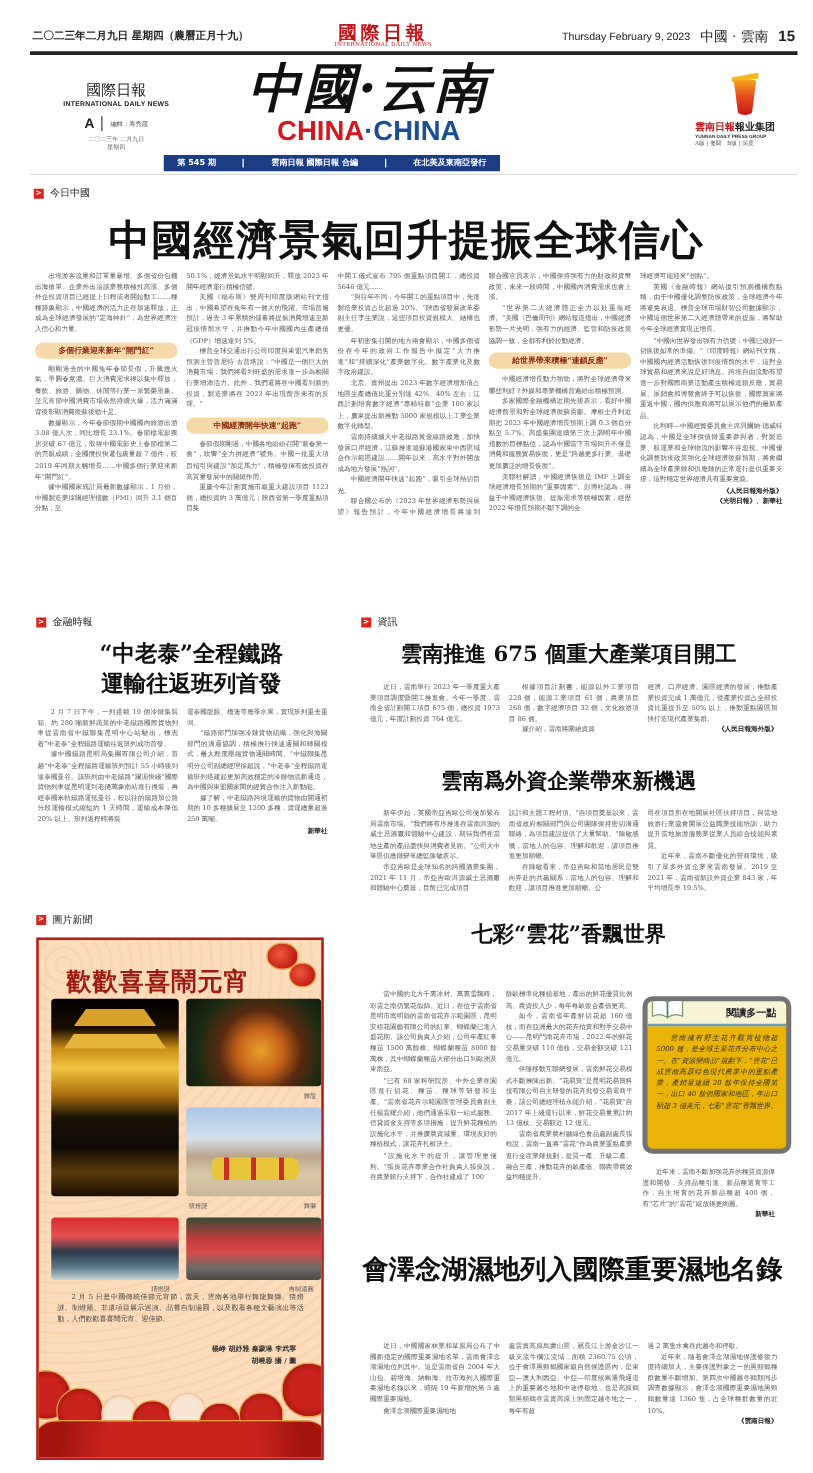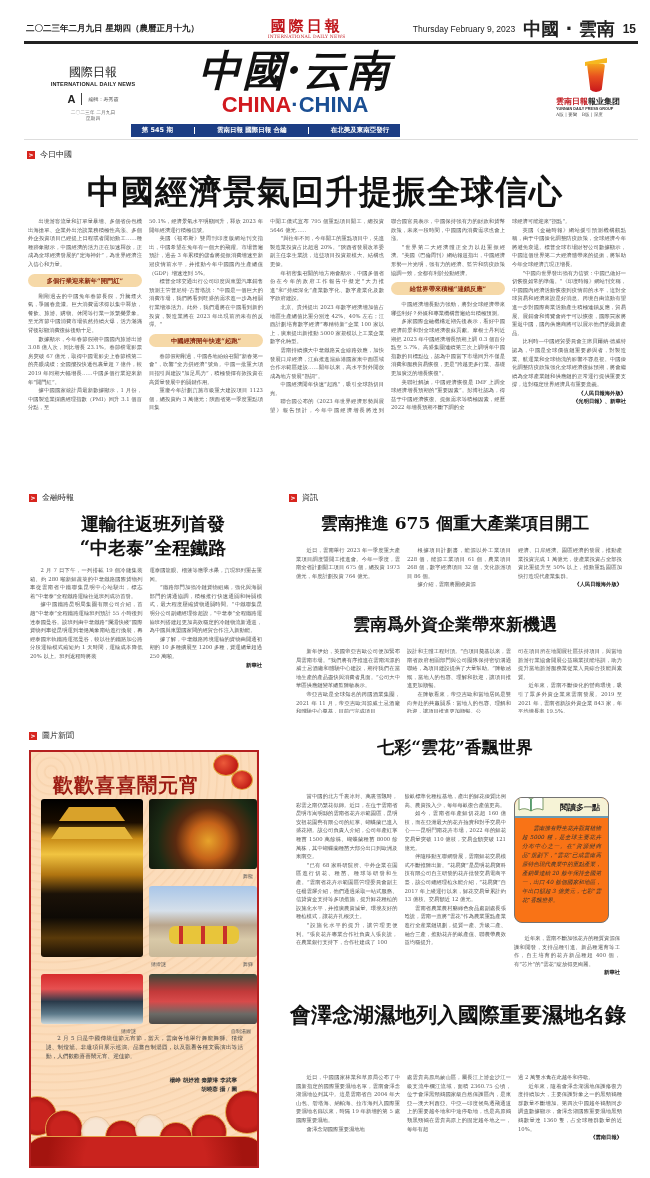--- a/index.html
+++ b/index.html
@@ -6,21 +6,21 @@
   html, body { width: 650px; height: 1178px; background: #fff; overflow: hidden; }
   body { font-family: "DejaVu Serif", "Liberation Serif", serif; color: #222; position: relative; }
 
   .top-strip { position: absolute; top: 18px; left: 26px; right: 14px; height: 22px; display: flex; align-items: center; justify-content: space-between; gap: 32px; }
   .top-date { font-family: "DejaVu Sans", sans-serif; font-size: 8.5px; font-weight: bold; color: #222; width: 200px; }
   .top-mast { text-align: center; width: 110px; }
   .top-mast .cn { font-size: 15px; font-weight: bold; color: #c0161b; letter-spacing: 3px; line-height: 15px; }
   .top-mast .en { font-size: 4.5px; color: #c0161b; letter-spacing: .2px; }
   .top-right { display: flex; align-items: center; gap: 8px; width: 250px; justify-content: flex-end; }
   .top-right .en-date { font-family: "Liberation Sans", sans-serif; font-size: 8.5px; color: #222; }
-  .top-right .region { font-family: "DejaVu Sans", sans-serif; font-size: 18px; font-weight: bold; color: #222; }
+  .top-right .region { font-family: "DejaVu Sans", sans-serif; font-size: 11px; font-weight: normal; color: #222; }
   .top-right .pageno { font-family: "Liberation Sans", sans-serif; font-size: 12px; font-weight: bold; color: #222; }
   .top-rule { position: absolute; top: 41px; left: 24px; right: 12px; height: 3px; background: #222; }
 
   .mast { position: absolute; top: 50px; left: 0; right: 0; height: 82px; }
   .mast-left { position: absolute; left: 28px; top: 14px; width: 130px; text-align: center; }
   .mast-left .cn { font-size: 12px; color: #222; }
   .mast-left .en { font-family: "Liberation Sans", sans-serif; font-size: 5.5px; font-weight: bold; color: #222; letter-spacing: .2px; }
   .mast-left .edit { margin-top: 6px; display: flex; align-items: center; justify-content: center; gap: 6px; }
   .mast-left .edit .ed { font-family: "Liberation Sans", sans-serif; font-size: 11px; font-weight: bold; }
   .mast-left .edit .bar { width: 1px; height: 12px; background: #444; }
@@ -62,21 +62,21 @@
   .photo-panel .ptitle { position: absolute; left: 22px; top: 20px; font-size: 20px; font-weight: bold; color: #9c1c14; letter-spacing: 1px; }
   .lantern { position: absolute; border-radius: 50%; background: radial-gradient(circle at 40% 40%, #ec5a3a, #c21d17 70%); border: 1px solid #e0a23b; }
   .photo { position: absolute; border-radius: 3px; overflow: hidden; }
   .cap { position: absolute; font-size: 5px; color: #555; }
   .photo-panel .ptext { position: absolute; left: 15px; top: 282px; width: 197px; font-size: 5.6px; line-height: 9px; color: #444; text-align: justify; text-indent: 2em; }
   .photo-panel .credit { position: absolute; right: 20px; top: 324px; width: 100px; text-align: right; font-size: 5.6px; line-height: 9px; font-weight: bold; color: #333; font-family: "DejaVu Sans", sans-serif; }
   .clouds { position: absolute; left: 0; right: 0; bottom: 0; height: 80px; }
   .cloud { position: absolute; border-radius: 50%; background: radial-gradient(circle, #c9231e 50%, #a3140f 80%); border: 1px solid #e6a34a; }
   .cloud.pale { background: radial-gradient(circle, #f7e6d4 55%, #efcfae 85%); border-color: #e9c6a0; }
 
-  .sidebox { position: absolute; left: 514px; top: 797px; width: 95px; height: 126px; background: #f97316; border: 1px solid #737373; border-radius: 8px; overflow: hidden; }
+  .sidebox { position: absolute; left: 514px; top: 797px; width: 119px; height: 126px; background: #eab308; border: 4px solid #737373; border-radius: 8px; overflow: hidden; }
   .sidebox .sb-head { height: 20px; background: #f6f3d6; border-bottom: 2px solid #6a9bb5; display: flex; align-items: center; justify-content: flex-end; padding-right: 8px; font-size: 8px; font-weight: bold; color: #222; font-family: "DejaVu Sans", sans-serif; }
   .sidebox .book { position: absolute; left: 2px; top: -6px; width: 28px; height: 20px; }
   .sidebox .sb-text { padding: 6px 7px; font-size: 5.6px; line-height: 9px; color: #333; text-align: justify; text-indent: 2em; font-style: italic; }
 </style>
 </head>
 <body>
 
 <div class="top-strip">
   <div class="top-date">二〇二三年二月九日 星期四（農曆正月十九）</div>
   <div class="top-mast">
@@ -182,22 +182,22 @@
     <p class="src">《人民日報海外版》</p>
     <p class="src">《光明日報》、新華社</p>
   </div>
 </div>
 
 <div class="sec-label" style="left:29px;top:492px;">
   <span class="tri">&gt;</span>
   <span>金融時報</span>
 </div>
 <div class="headline" style="left:28px;width:250px;top:512px;font-size:18px;line-height:24px;">
+  <div>“中老泰”全程鐵路</div>
   <div>運輸往返班列首發</div>
-  <div>“中老泰”全程鐵路</div>
 </div>
 <div class="cols" style="left:30px;top:566px;width:232px;height:150px;">
   <div class="col">
     <p>2 月 7 日下午，一列搭載 19 個冷鏈集裝箱、約 280 噸新鮮蔬菜的中老鐵路國際貨物列車從雲南省中鐵聯集昆明中心站駛出，標志着“中老泰”全程鐵路運輸往返班列成功首發。</p>
     <p>據中國鐵路昆明局集團有限公司介紹，首趟“中老泰”全程鐵路運輸班列預計 55 小時後到達泰國曼谷。該班列由中老鐵路“瀾湄快綫”國際貨物列車從昆明運到老撾萬象南站進行換裝，再經泰國米軌鐵路運抵曼谷，較以往的鐵路加公路分段運輸模式縮短約 1 天時間，運輸成本降低 20% 以上。班列返程時將裝</p>
   </div>
   <div class="col">
     <p style="text-indent:0">運泰國龍眼、榴蓮等應季水果，實現班列重去重回。</p>
     <p>“鐵路部門加強冷鏈貨物組織，強化與海關部門的溝通協調，積極推行快速通關和轉關模式，最大程度壓縮貨物通關時間。”中鐵聯集昆明分公司副總經理徐超說，“中老泰”全程鐵路運輸班列搭建起更加高效穩定的冷鏈物流新通道，為中國與東盟國家間的經貿合作注入新動能。</p>
     <p>據了解，中老鐵路跨境運輸的貨物由開通初期的 10 多種擴展至 1200 多種，貨運總量超過 250 萬噸。</p>

